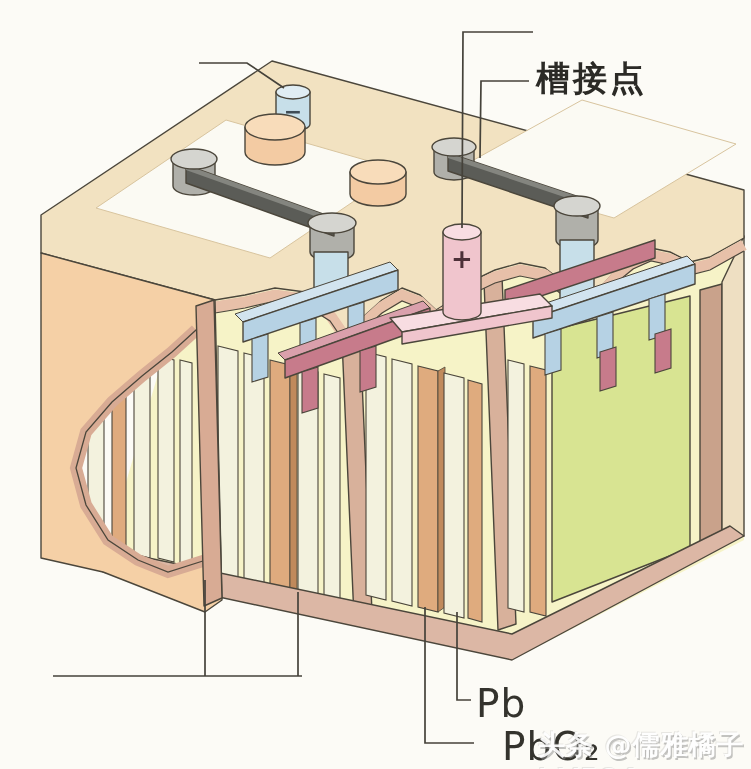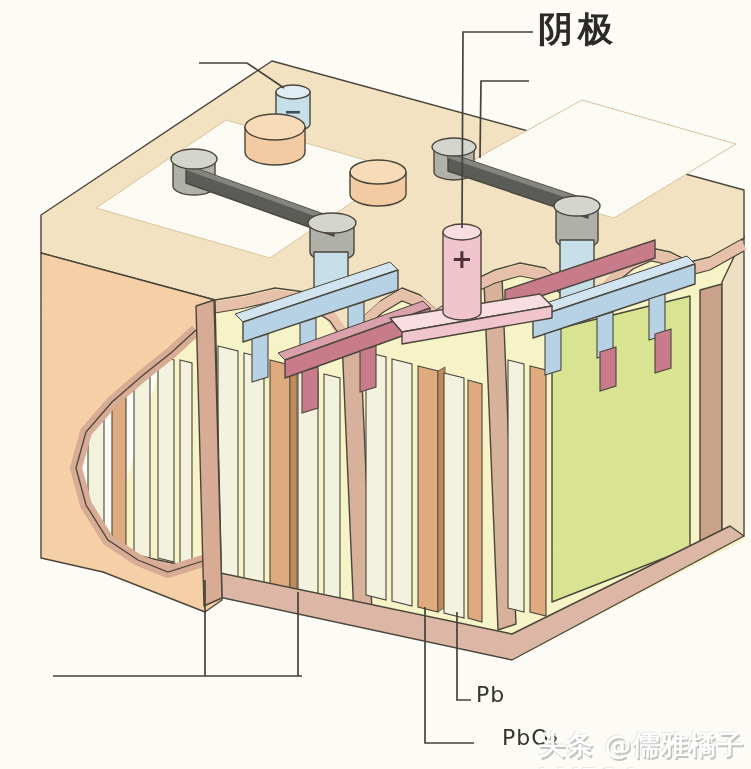--- a/index.html
+++ b/index.html
@@ -3,21 +3,21 @@
 <meta charset="utf-8">
 <style>
   html,body{margin:0;padding:0;background:#ffffff;}
   .stage{position:relative;width:751px;height:769px;overflow:hidden;
          background:var(--paper);font-family:"Liberation Sans",sans-serif;}
   svg{display:block;position:absolute;left:0;top:0;}
   .lbl{position:absolute;color:var(--ink);white-space:nowrap;line-height:1;
        font-family:"Liberation Serif","DejaVu Serif",serif;font-weight:bold;}
   .lbl-cn{font-size:35px;letter-spacing:5px;}
   .lbl-chem{font-family:"DejaVu Sans","Liberation Sans",sans-serif;
-            font-weight:normal;font-size:22px;letter-spacing:1px;color:#34332d;}
+            font-weight:normal;font-size:39px;letter-spacing:1px;color:#34332d;}
   .watermark{position:absolute;left:538px;top:727px;font-size:27px;font-weight:bold;
              font-family:"DejaVu Sans","Liberation Sans",sans-serif;
              color:var(--watermark);opacity:.93;letter-spacing:1px;
              text-shadow:1.5px 1.5px 0 rgba(140,140,140,.55),-1px -1px 0 rgba(160,160,160,.25);}
   
   .o{stroke:var(--outline);stroke-width:1.4;stroke-linejoin:round;}
   .pw{fill:var(--plate-white);stroke:var(--outline);stroke-width:1.1;}
   .pt{fill:var(--plate-tan);stroke:var(--outline);stroke-width:1.1;}
   .ptd{fill:var(--plate-tan-dark);stroke:var(--outline);stroke-width:.8;}
   .tab-b{fill:var(--bus-blue);stroke:var(--outline);stroke-width:1.1;}
@@ -183,19 +183,19 @@
     <path d="M533,32 L463,32 L462,228"></path>
     <path d="M529,81 L481,81 L480,158"></path>
     <path d="M457,612 L457,700 L471,700"></path>
     <path d="M425,607 L425,743 L474,743"></path>
     <path d="M205,580 L205,676"></path>
     <path d="M298,592 L298,676"></path>
     <path d="M53,676 L302,676"></path>
   </g>
 </svg>
 
-<div class="lbl lbl-cn" style="left:538px;top:12px;">阴极</div>
+<div class="lbl lbl-cn" style="left:536px;top:62px;font-size:34px;letter-spacing:3px;">槽接点</div>
 <div class="lbl lbl-chem" style="left:476px;top:684px;">Pb</div>
 <div class="lbl lbl-chem" style="left:502px;top:727px;">PbO₂</div>
 
 <div class="watermark">头条 @儒雅橘子hV584</div>
 
 </div>
 
 </body></html>

